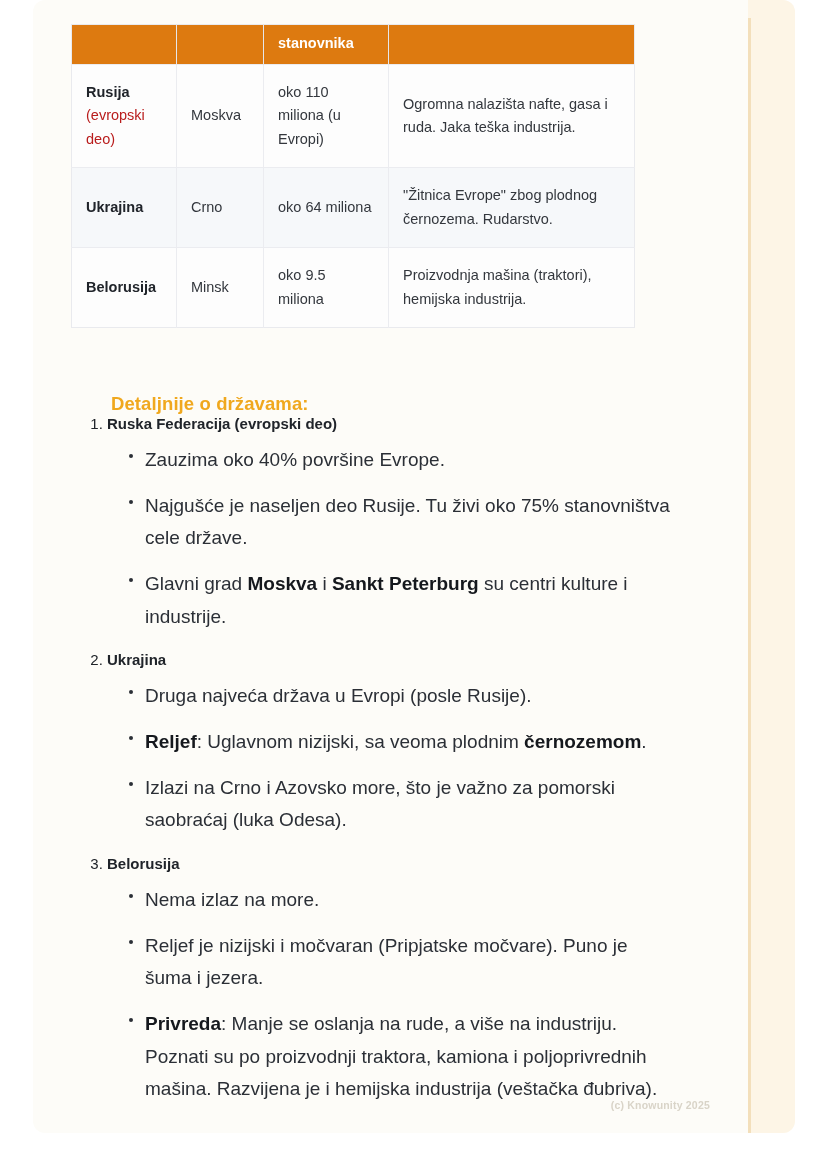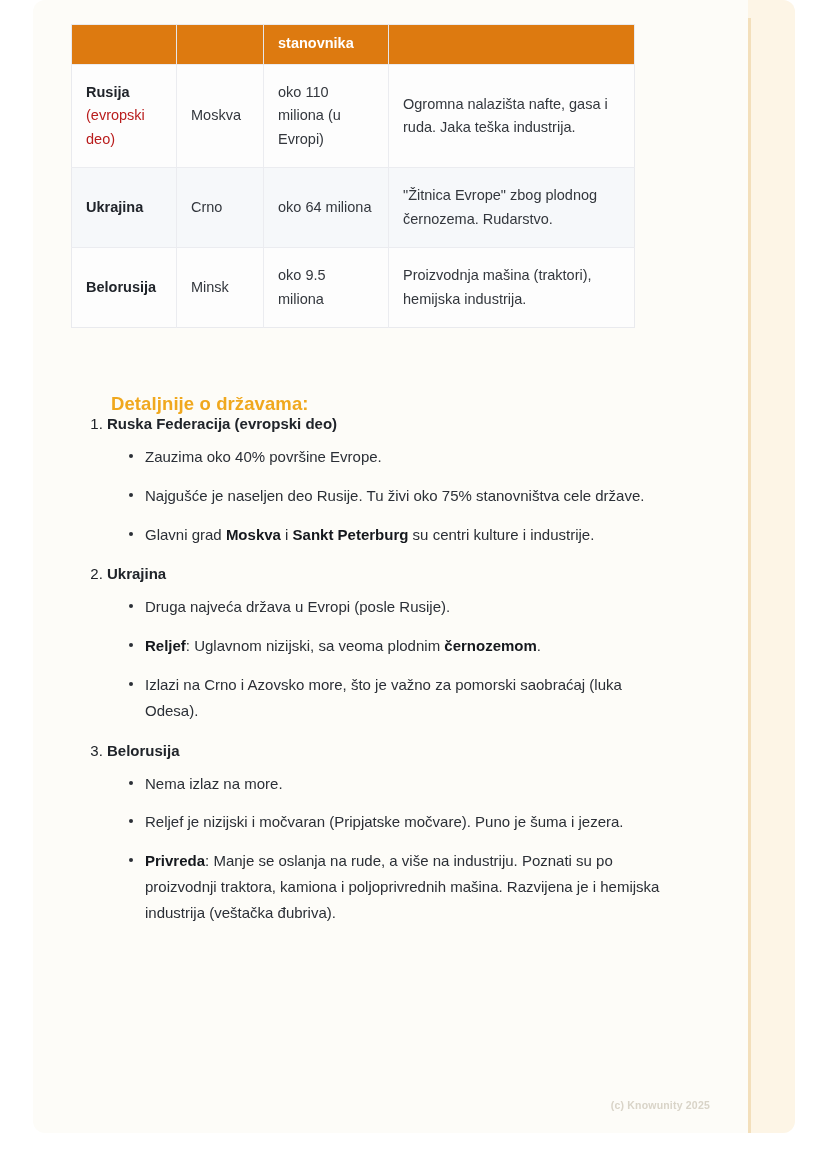--- a/index.html
+++ b/index.html
@@ -142,21 +142,21 @@
   ol.sections > li > .li-title { font-weight: 700; }
 
   ul.points {
     margin: 12px 0 0 0;
     padding: 0 0 0 22px;
     list-style: none;
     font-weight: 400;
   }
   ul.points > li {
     position: relative;
-    font-size: 15px;
+    font-size: 19px;
     font-weight: 400;
     color: #2b2f36;
     line-height: 1.72;
     margin-bottom: 13px;
     padding-left: 16px;
   }
   ul.points > li:last-child { margin-bottom: 0; }
   ul.points > li::before {
     content: "";
     position: absolute;

